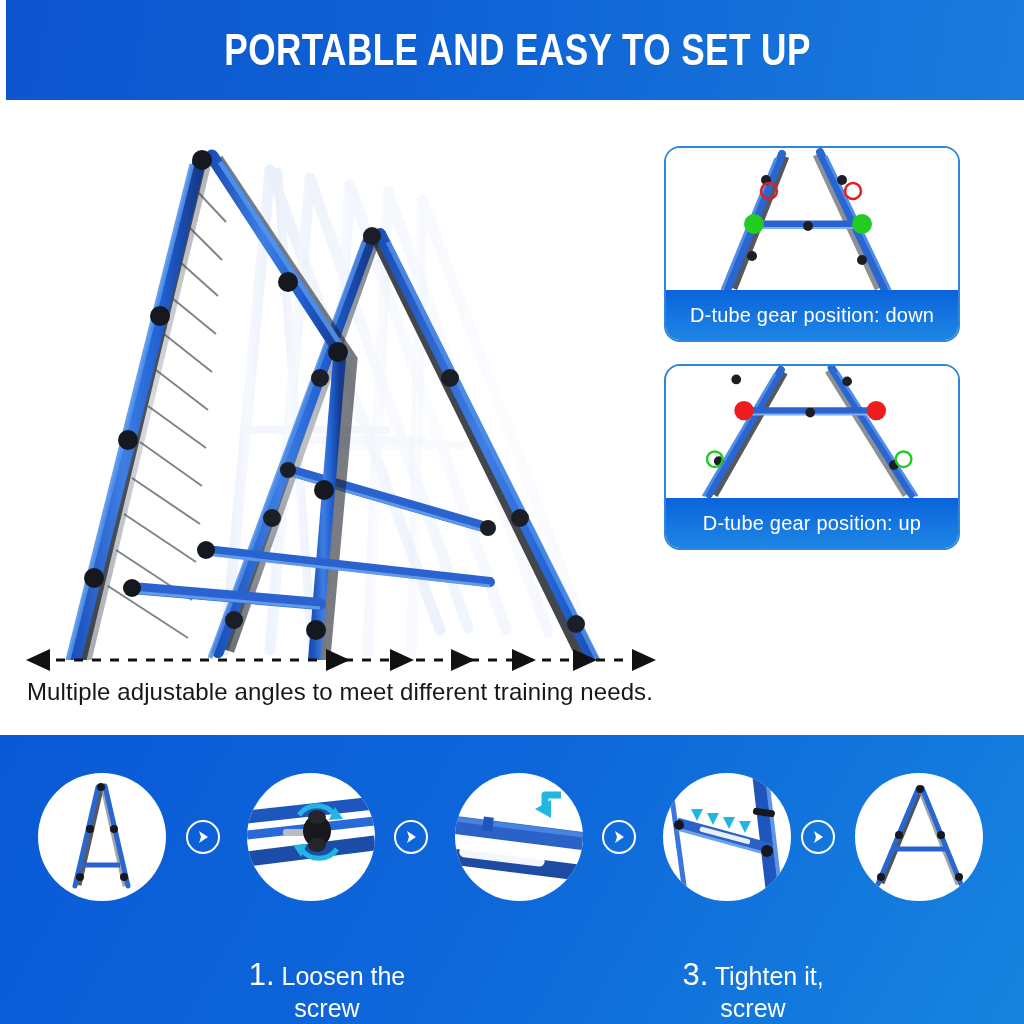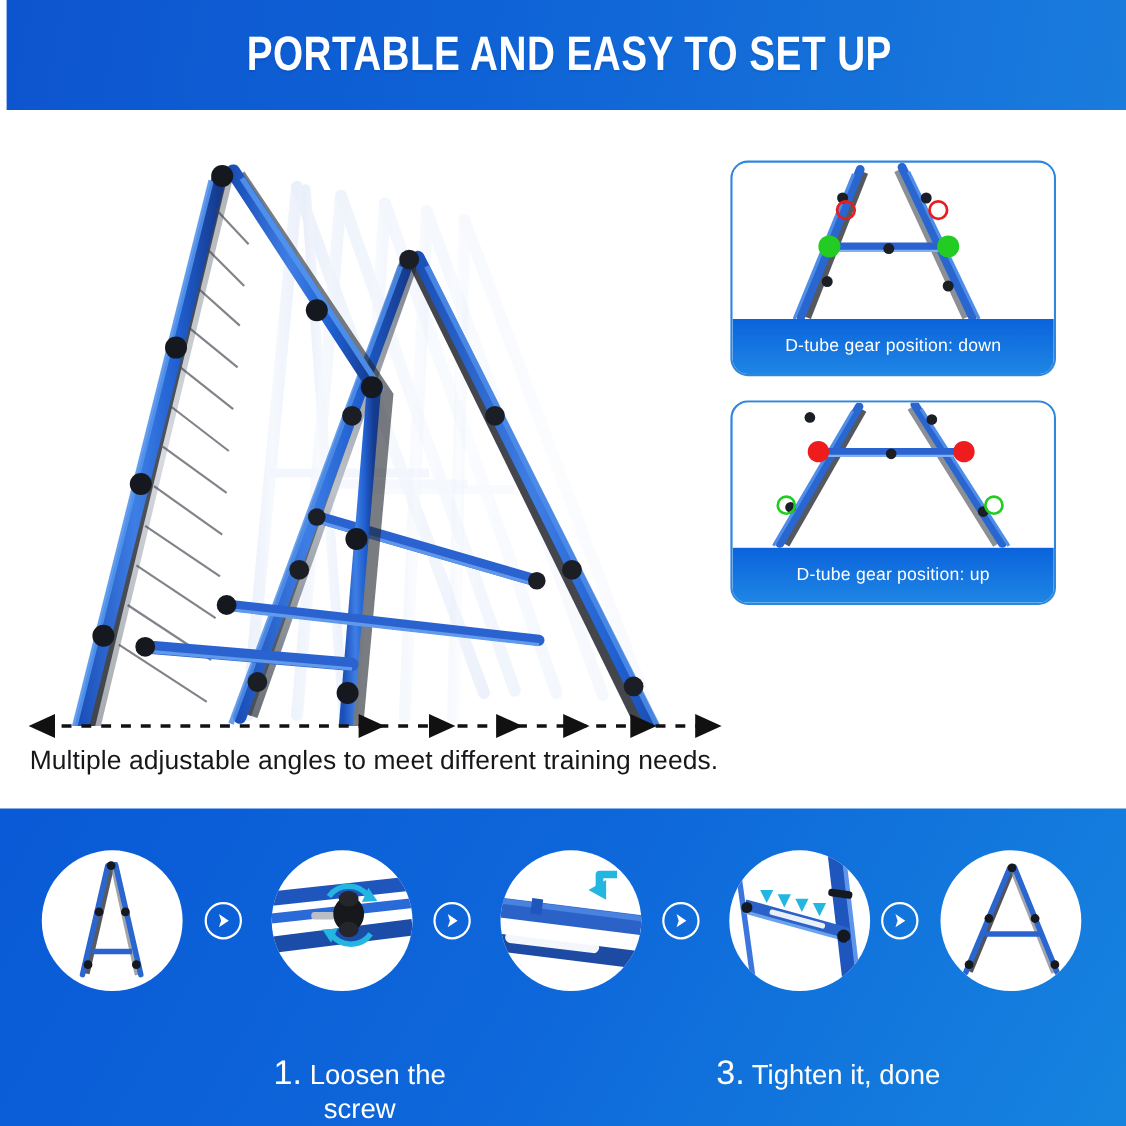--- a/index.html
+++ b/index.html
@@ -101,21 +101,21 @@
   .panel-caption {
     position: absolute;
     left: 0; bottom: 0;
     width: 100%;
     height: 50px;
     display: flex;
     align-items: center;
     justify-content: center;
     background: linear-gradient(180deg, #0b63dc 0%, #1e86e4 100%);
     color: #ffffff;
-    font-size: 16px;
+    font-size: 20px;
     letter-spacing: 0.2px;
   }
 
   
   #steps-section {
     position: absolute;
     left: 0; top: 735px;
     width: 1024px;
     height: 289px;
     background: linear-gradient(120deg, #0a59d6 0%, #0e68da 50%, #1684df 100%);
@@ -466,18 +466,18 @@
         <circle cx="86" cy="62" r="4" fill="#15181e"></circle>
         <circle cx="26" cy="104" r="4" fill="#15181e"></circle>
         <circle cx="104" cy="104" r="4" fill="#15181e"></circle>
       </svg>
     </div>
 
     <div id="step-label-1" class="step-label">
       <span class="step-num">1.</span><span> Loosen the screw</span>
     </div>
     <div id="step-label-3" class="step-label">
-      <span class="step-num">3.</span><span> Tighten it, done</span>
+      <span class="step-num">3.</span><span> Tighten it, screw</span>
     </div>
 
   </div>
 
 </div>
 
 </body></html>

